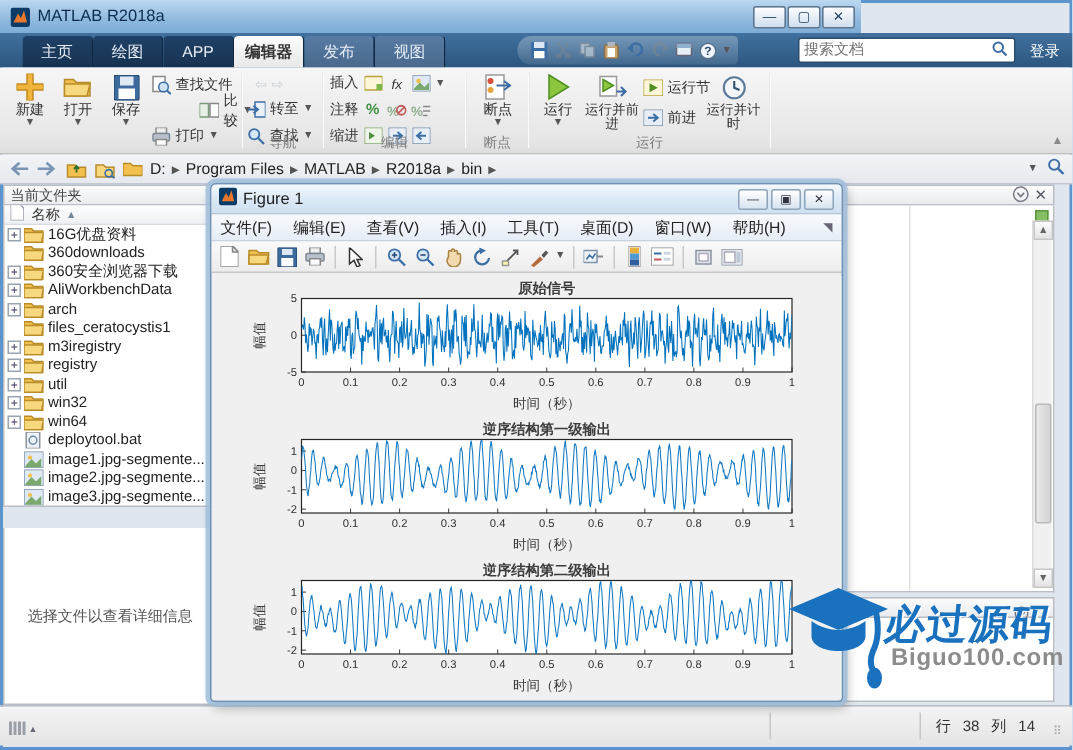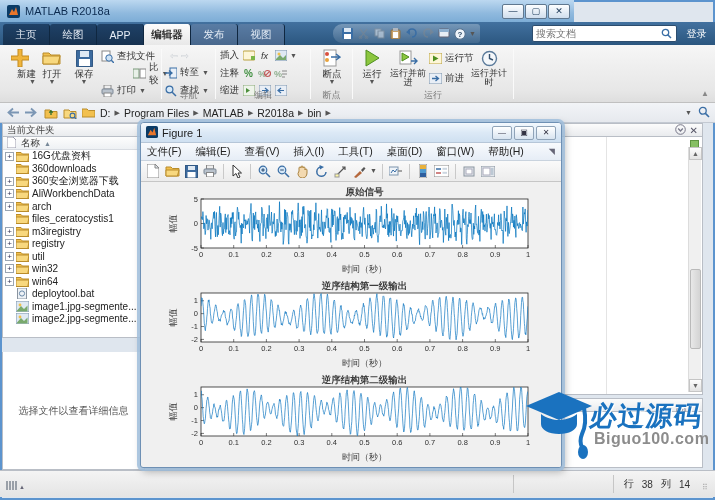--- a/index.html
+++ b/index.html
@@ -133,21 +133,21 @@
     </span>
     <span class="win-title">MATLAB R2018a</span>
     <div class="winbtns">
       <div class="winbtn">—</div>
       <div class="winbtn">▢</div>
       <div class="winbtn">✕</div>
     </div>
   </div>
 
   <div class="tabstrip">
-    <div id="rtabs" style="display:flex;align-items:flex-end;margin-left:3px;">
+    <div id="rtabs" style="display:flex;align-items:flex-end;margin-left:15px;">
         <div class="rtab">主页</div>
         <div class="rtab">绘图</div>
         <div class="rtab">APP</div>
         <div class="rtab active">编辑器</div>
         <div class="rtab alt">发布</div>
         <div class="rtab alt">视图</div>
       </div>
     <div class="qat">
       <span class="qicon">
           <svg width="11" height="11" viewBox="0 0 11 11">
@@ -208,21 +208,21 @@
             <circle cx="4.5" cy="4.5" r="3.2" fill="none" stroke="#3a6ea5" stroke-width="1.3"></circle>
             <line x1="7" y1="7" x2="10" y2="10" stroke="#3a6ea5" stroke-width="1.5"></line>
           </svg></span>
     </div>
     <div class="signin">登录</div>
   </div>
 
   <div class="ribbon">
 
     <div class="rgroup" style="left:0;width:161px;">
-      <div class="bigbtn" style="left:4px;text-align:right;">
+      <div class="bigbtn" style="left:4px;">
         <div class="bicon">
             <svg width="18" height="18" viewBox="0 0 18 18">
               <path d="M7 0 h4 v7 h7 v4 h-7 v7 h-4 v-7 h-7 v-4 h7 Z" fill="#f0b53c" stroke="#c28a1e"></path>
             </svg>
           </div>
         <div class="blabel">新建</div>
           <div class="caret">▼</div>
       </div>
       <div class="bigbtn" style="left:36px;">
         <div class="bicon">
@@ -617,20 +617,29 @@
           <span>image1.jpg-segmente...</span>
         </div>
         <div class="filerow">
           <span class="noexp"></span>
           <svg class="ficon" viewBox="0 0 13 11">
             <rect width="13" height="11" fill="#dfe9f3" stroke="#7c94ac"></rect>
             <circle cx="4" cy="4" r="1.4" fill="#f0c04a"></circle>
             <path d="M1 9.5 L5 5 L8 8 L11.5 4.5 V10.5 H1 Z" fill="#79a96d"></path>
           </svg>
           <span>image2.jpg-segmente...</span>
+        </div>
+        <div class="filerow">
+          <span class="noexp"></span>
+          <svg class="ficon" viewBox="0 0 13 11">
+            <rect width="13" height="11" fill="#dfe9f3" stroke="#7c94ac"></rect>
+            <circle cx="4" cy="4" r="1.4" fill="#f0c04a"></circle>
+            <path d="M1 9.5 L5 5 L8 8 L11.5 4.5 V10.5 H1 Z" fill="#79a96d"></path>
+          </svg>
+          <span>image3.jpg-segmente...</span>
         </div>
       </div>
   </div>
 
   <div class="details-body">
     <span>选择文件以查看详细信息</span>
   </div>
 
   <div class="editor">
     <div class="vline"></div>

